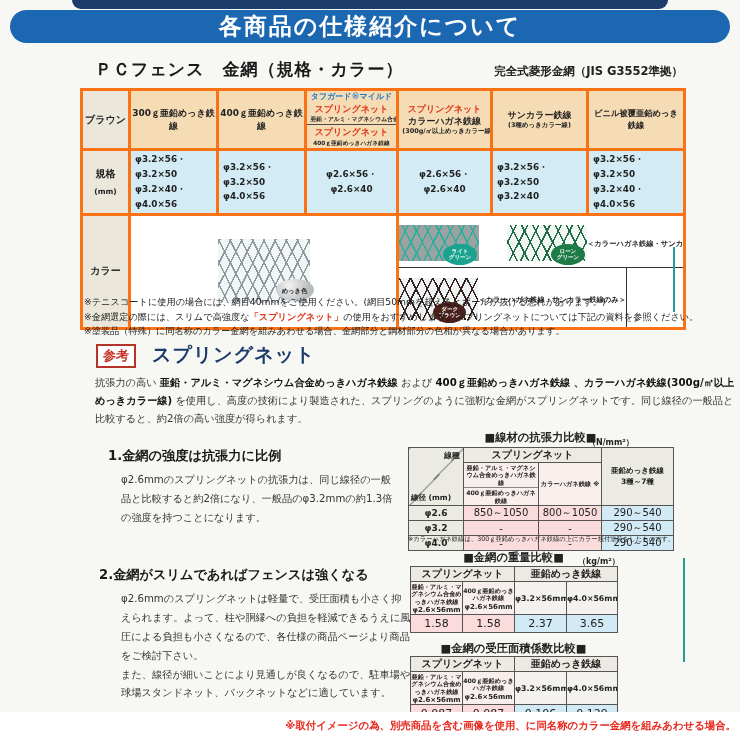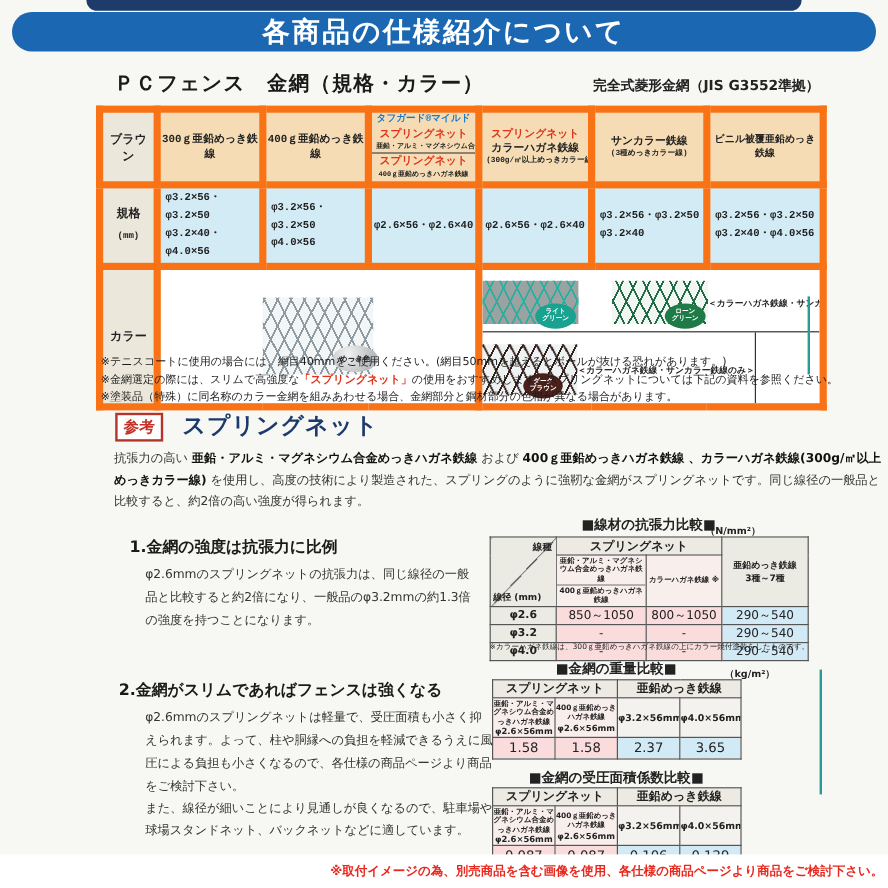--- a/index.html
+++ b/index.html
@@ -14,22 +14,22 @@
   .header-bar { position:absolute; top:10px; left:10px; width:720px; height:33px;
     background:#1b67b1; border-radius:17px; display:flex; align-items:center; justify-content:center; }
   .header-bar span { color:#fff; font-size:23px; font-weight:bold; letter-spacing:2px; }
   .doc-title { position:absolute; top:58px; left:95px; font-size:17px; font-weight:bold;
     letter-spacing:1px; color:#1a1a1a; }
   .jis-note { position:absolute; top:64px; right:57px; font-size:11.5px; font-weight:bold; }
 
   
   table.spec { position:absolute; top:88px; left:80px; width:603px;
     border-collapse:collapse; table-layout:fixed; background:#fff; }
-  .spec td { border:6px solid #f97316; vertical-align:middle; text-align:center;
-    padding:1px; overflow:hidden;font-family:Liberation Mono, monospace; }
+  .spec td { border:3px solid #f97316; vertical-align:middle; text-align:center;
+    padding:1px; overflow:hidden; }
   .spec .rowlabel { background:#ebe7db; font-size:10px; font-weight:bold; }
   .spec .unit-s { font-size:7.5px; font-weight:bold; }
   .r-type td { height:55px; }
   .spec .type-cell { background:#f6dcb4; font-size:9px; font-weight:bold; line-height:1.35; }
   .spec .split { padding:0; }
   .spec .split .half { padding:1px 0; }
   .spec .split .half + .half { border-top:1px solid #4a4a4a; }
   .brand-blue { display:block; color:#1d7ac6; font-size:8px; font-weight:bold; }
   .prod-red { display:block; color:#e03318; font-size:9px; font-weight:bold; }
   .tiny { display:block; font-size:6.3px; font-weight:bold; transform:scale(.92); white-space:nowrap; }
@@ -298,21 +298,21 @@
       <td class="dia">φ4.0</td>
       <td class="pink">-</td>
       <td class="pink">-</td>
       <td class="blue">290～540</td>
     </tr>
   </tbody>
     </table>
   <div class="tension-foot">※カラーハガネ鉄線は、300ｇ亜鉛めっきハガネ鉄線の上にカラー焼付塗装をしたものです。</div>
 
   <div class="cmp-title" style="top:550px; left:410px; width:207px;">■金網の重量比較■</div>
-  <div class="cmp-unit" style="top:556px; left:604px;">（kg/m²）</div>
+  <div class="cmp-unit" style="top:556px; left:578px;">（kg/m²）</div>
   <table class="cmp t-weight">
     <colgroup>
         <col style="width:52px">
         <col style="width:52px">
         <col style="width:52px">
         <col style="width:51px">
       </colgroup>
     <tbody>
         <tr>
       <td class="grp" colspan="2">スプリングネット</td>
@@ -369,15 +369,15 @@
       <td class="pink val">0.087</td>
       <td class="blue val">0.106</td>
       <td class="blue val">0.129</td>
     </tr>
   </tbody>
     </table>
 
   <div class="vline1"></div>
   <div class="vline2"></div>
   <div class="bottom-strip"></div>
-  <div class="bottom-note">※取付イメージの為、別売商品を含む画像を使用、各仕様の商品ページより商品をご検討下さい。</div>
+  <div class="bottom-note">※取付イメージの為、別売商品を含む画像を使用、に同名称のカラー金網を組みあわせる場合。</div>
 
 </div>
 
 </body></html>

